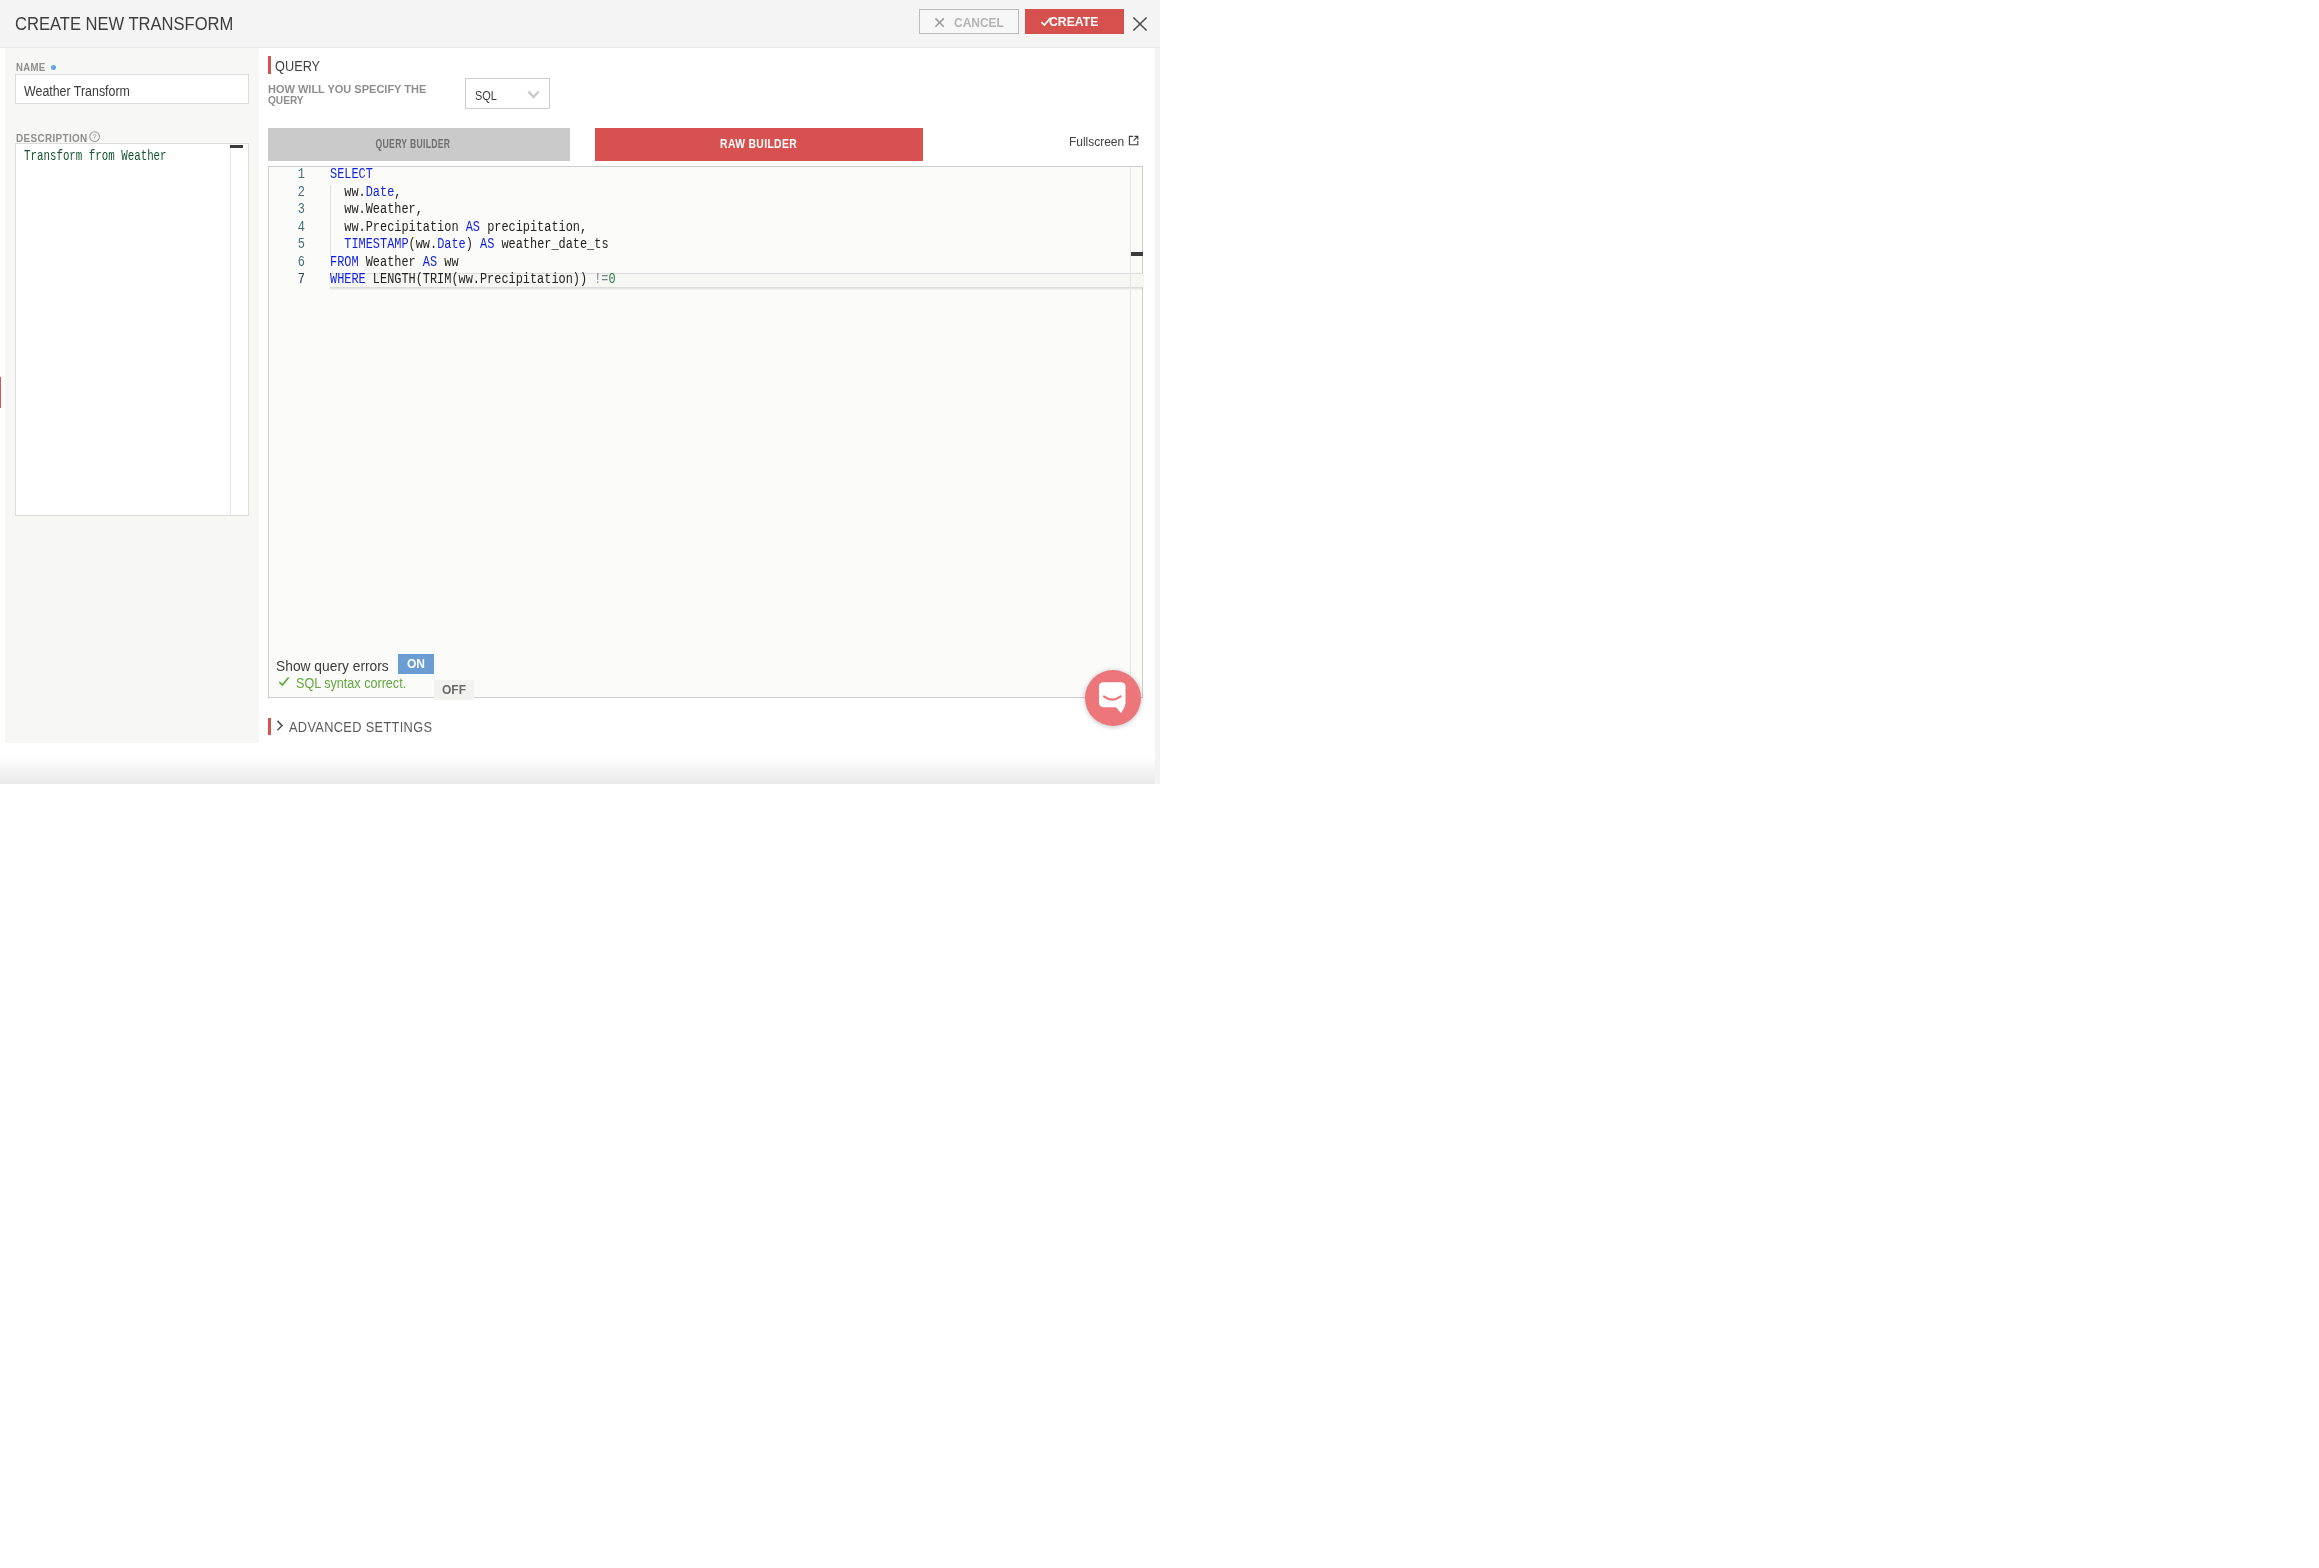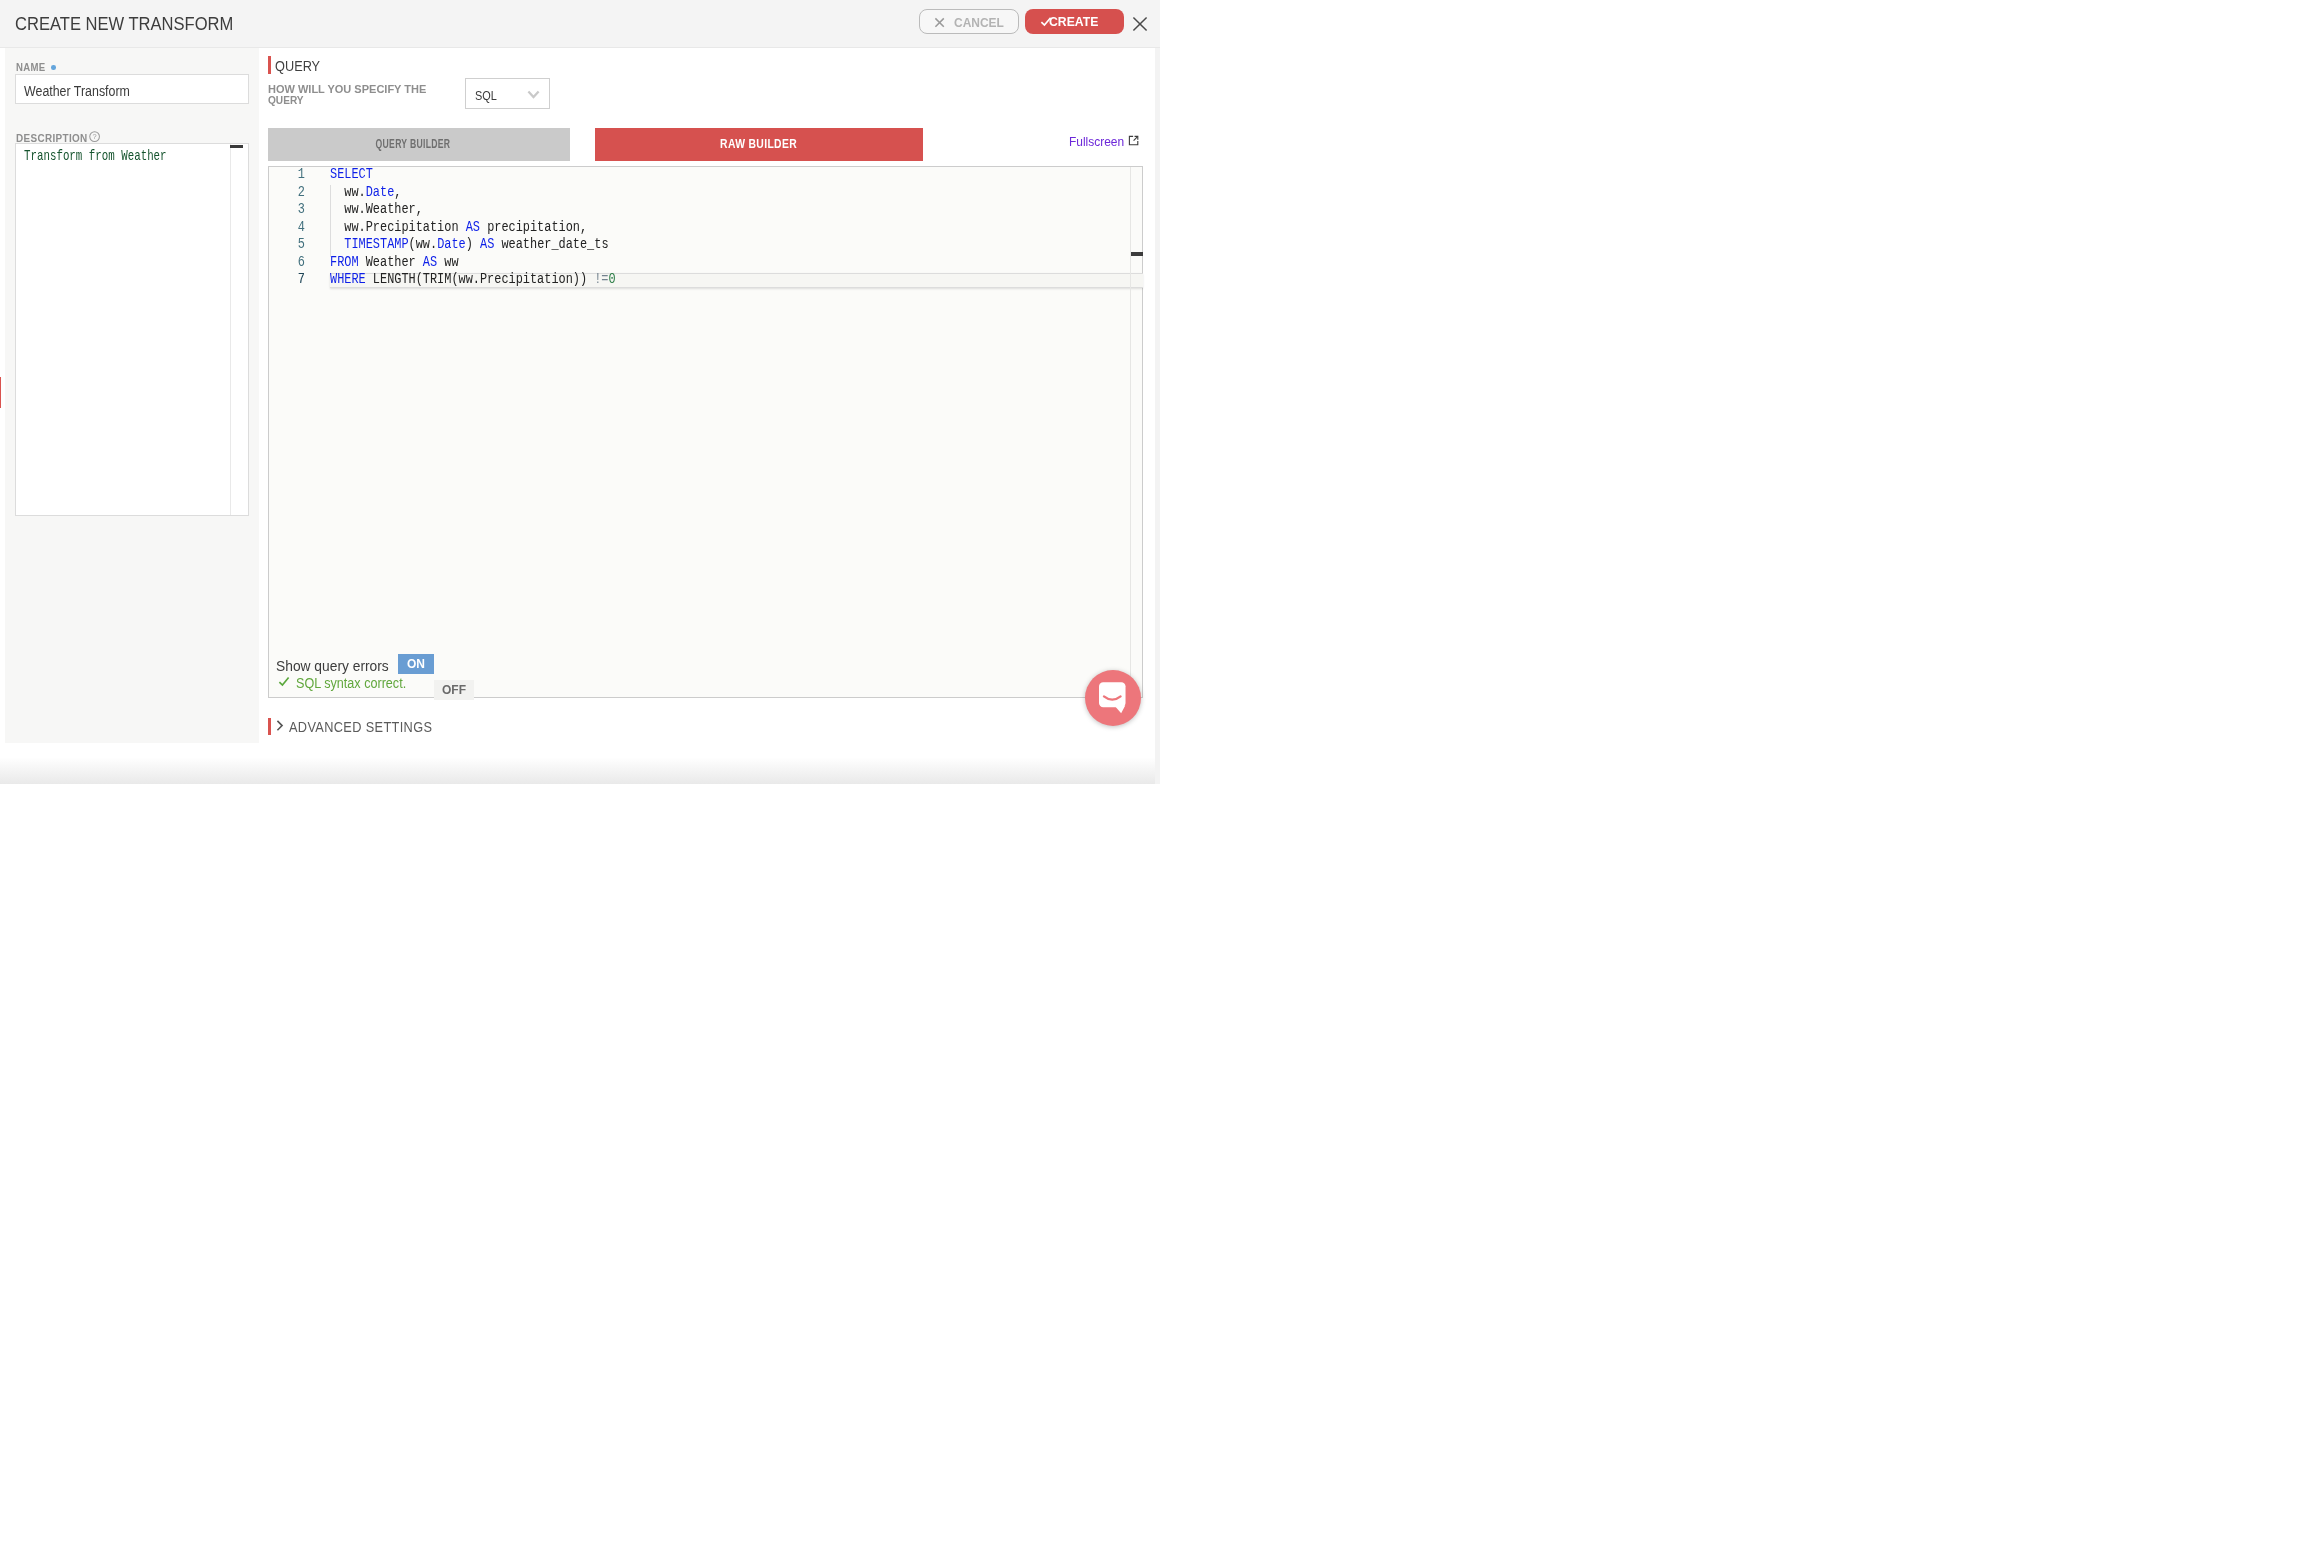--- a/index.html
+++ b/index.html
@@ -7,21 +7,21 @@
   body { font-family:"Liberation Sans", sans-serif; position:relative; }
   .abs { position:absolute; }
   .sx { display:inline-block; transform:scaleX(var(--s,.85)); transform-origin:0 50%; white-space:nowrap; }
   .sxc { display:inline-block; transform:scaleX(var(--s,.85)); transform-origin:50% 50%; white-space:nowrap; }
   .mono { font-family:"Liberation Mono", monospace; }
 
   
   #header { left:0; top:0; width:1160px; height:48px; background:#f4f4f4; border-bottom:0.9px solid #e8e8e8; }
   #title { left:15px; top:13.6px; font-size:18px; color:#3d3d3d; }
 
-  .btn { position:absolute; top:9.4px; height:25px; border-radius:8px; font-weight:bold; font-size:12.6px; }
+  .btn { position:absolute; top:9.4px; height:25px; border-radius:0; font-weight:bold; font-size:12.6px; }
   #btn-cancel { left:919px; width:100px; background:#f7f7f7; border:1.4px solid #bbb; color:#b3b3b3; }
   #btn-create { left:1025px; width:99px; background:#d6504e; color:#fff; }
 
   
   #lpanel { left:5.2px; top:48px; width:254px; height:695px; background:#f7f7f6; }
   .lbl { font-weight:bold; font-size:11.7px; color:#8e8e8e; letter-spacing:0.4px; }
   #name-input { left:15px; top:74px; width:234px; height:30px; background:#fff; border:0.9px solid #dcdcdc; }
   #name-text { left:24px; top:82px; font-size:15.5px; color:#3b3b3b; }
   #desc-box { left:15px; top:143px; width:234px; height:373px; background:#fff; border:0.9px solid #dcdcdc; }
   #desc-track { left:230px; top:144px; width:0.9px; height:371px; background:#e9e9e9; }
@@ -32,21 +32,21 @@
   
   .redbar { position:absolute; width:3.3px; background:#d9534f; }
   #q-head { left:275px; top:57px; font-size:15px; color:#3f3f3f; }
   #how-lbl { left:268px; top:84px; width:206px; font-size:11px; line-height:10.8px; letter-spacing:0 !important; }
   #sql-box { left:465px; top:78px; width:85px; height:31px; background:#fff; border:0.9px solid #cfcfcf; }
   #sql-text { left:475px; top:88px; font-size:13px; color:#3a3a3a; }
 
   .tab { position:absolute; top:128px; height:33px; font-weight:bold; font-size:12px; letter-spacing:0.4px; text-align:center; line-height:33px; }
   #tab-qb { left:268px; width:302px; background:#cacaca; color:#6f6f6f; }
   #tab-rb { left:595px; width:328px; background:#d6514f; color:#fff; }
-  #fullscreen { left:1069px; top:134px; font-size:13px; color:#6d28d9; }
+  #fullscreen { left:1069px; top:134px; font-size:13px; color:#404040; }
 
   
   #editor { left:268px; top:166px; width:875px; height:532px; background:#fbfbf9; border:0.9px solid #ccc; }
   #ed-track { left:1130px; top:167px; width:0.9px; height:530px; background:#e6e6e4; }
   #ed-thumb { left:1131px; top:252px; width:12px; height:3.7px; background:#3c3c3c; }
   .cl { position:absolute; height:17.5px; line-height:17.5px; font-size:14px; white-space:pre; font-family:"Liberation Mono", monospace; color:#222; transform:scaleX(.85); transform-origin:0 50%; }
   .ln { position:absolute; width:41px; text-align:right; height:17.5px; line-height:17.5px; font-size:14px; font-family:"Liberation Mono", monospace; color:#42707e; left:270px; transform:scaleX(.85); transform-origin:0 50%; }
   .kw { color:#0d1fe8; }
   .op { color:#74838f; }
   .num { color:#2b7d46; }

